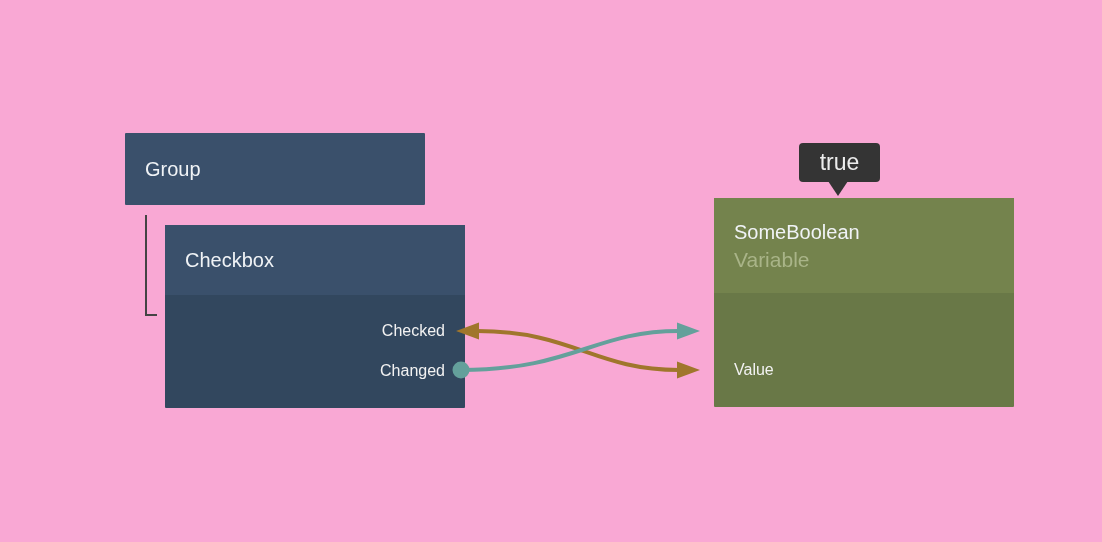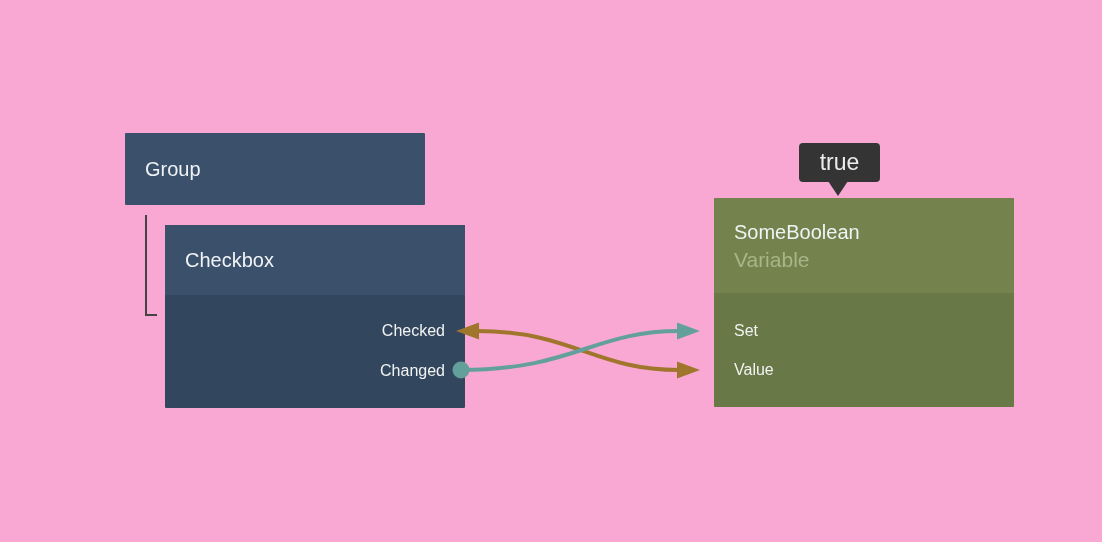--- a/index.html
+++ b/index.html
@@ -132,21 +132,20 @@
     </div>
     <div class="port-row port-out" id="port-checked">Checked</div>
     <div class="port-row port-out" id="port-changed">Changed</div>
   </div>
 
   <div class="node" id="node-someboolean">
     <div class="node-header">
       <div class="node-title">SomeBoolean</div>
       <div class="node-subtitle">Variable</div>
     </div>
-    <div class="port-row port-in" id="port-set">Set</div>
     <div class="port-row port-in" id="port-value">Value</div>
   </div>
 
   <div id="tooltip">true</div>
   <div id="tooltip-arrow"></div>
 
   <svg id="wires">
 
     <polyline points="146,215 146,315 157,315" fill="none" stroke-width="2" stroke="#444444"></polyline>
 

